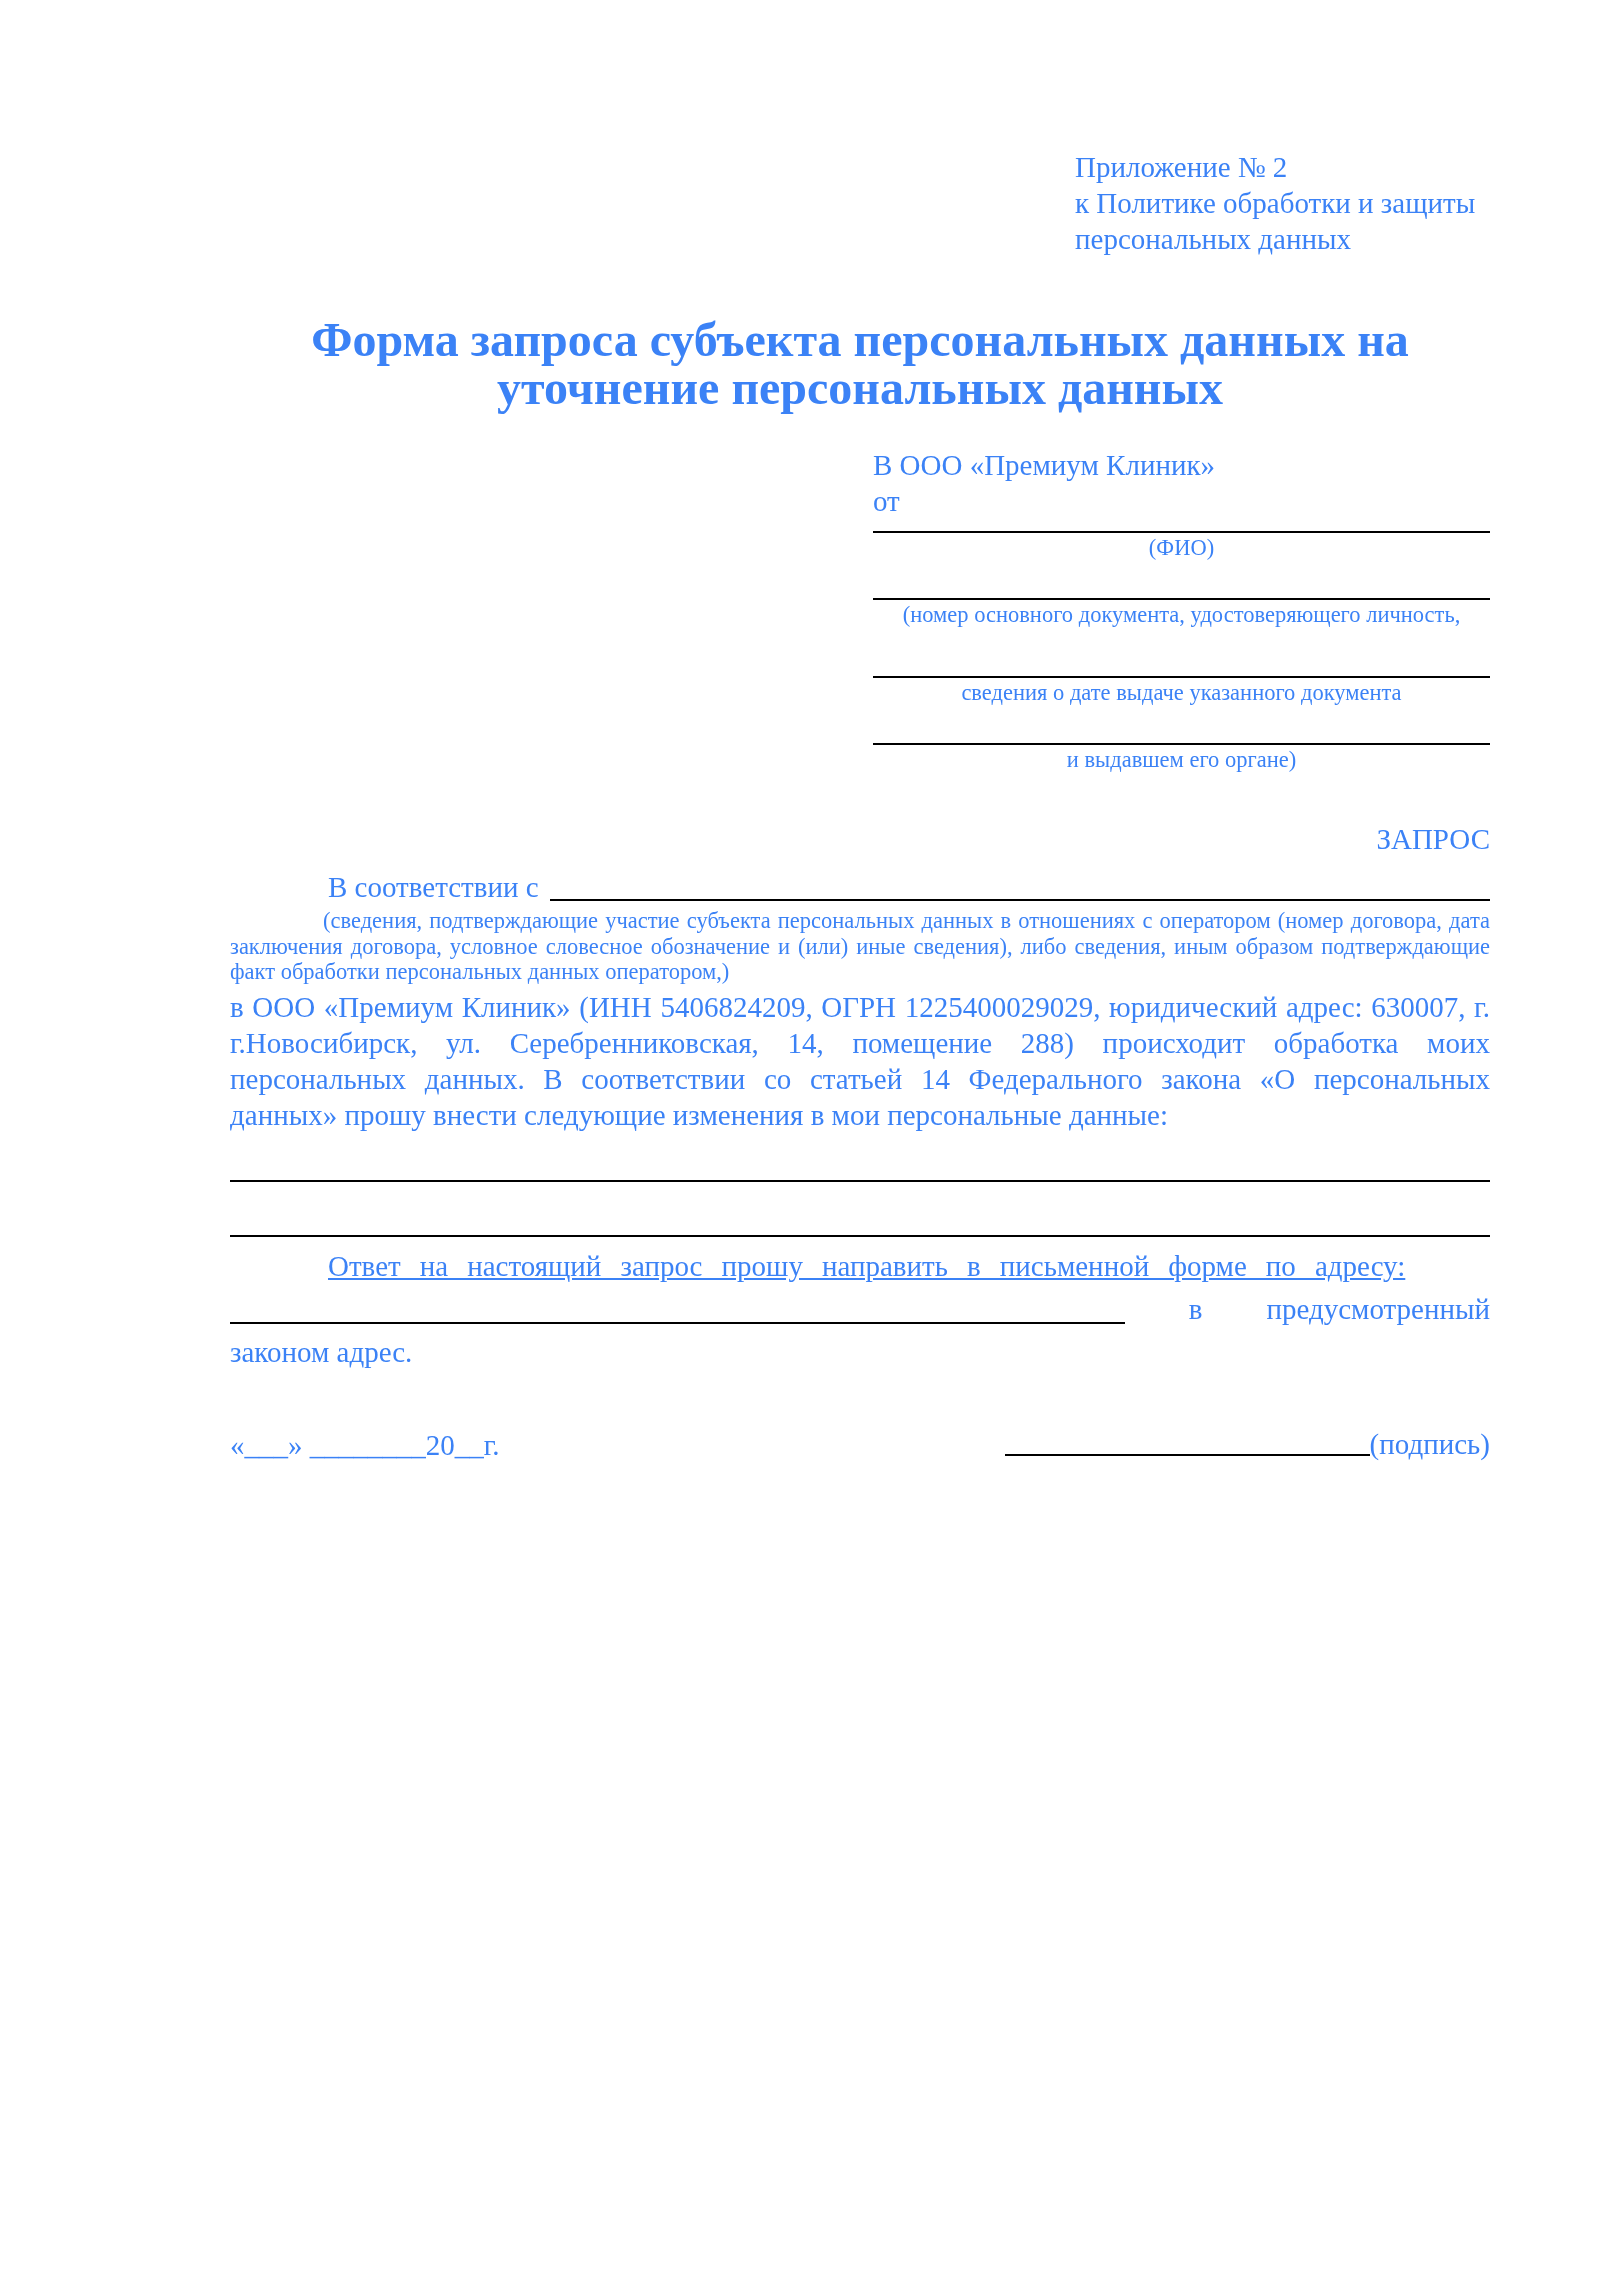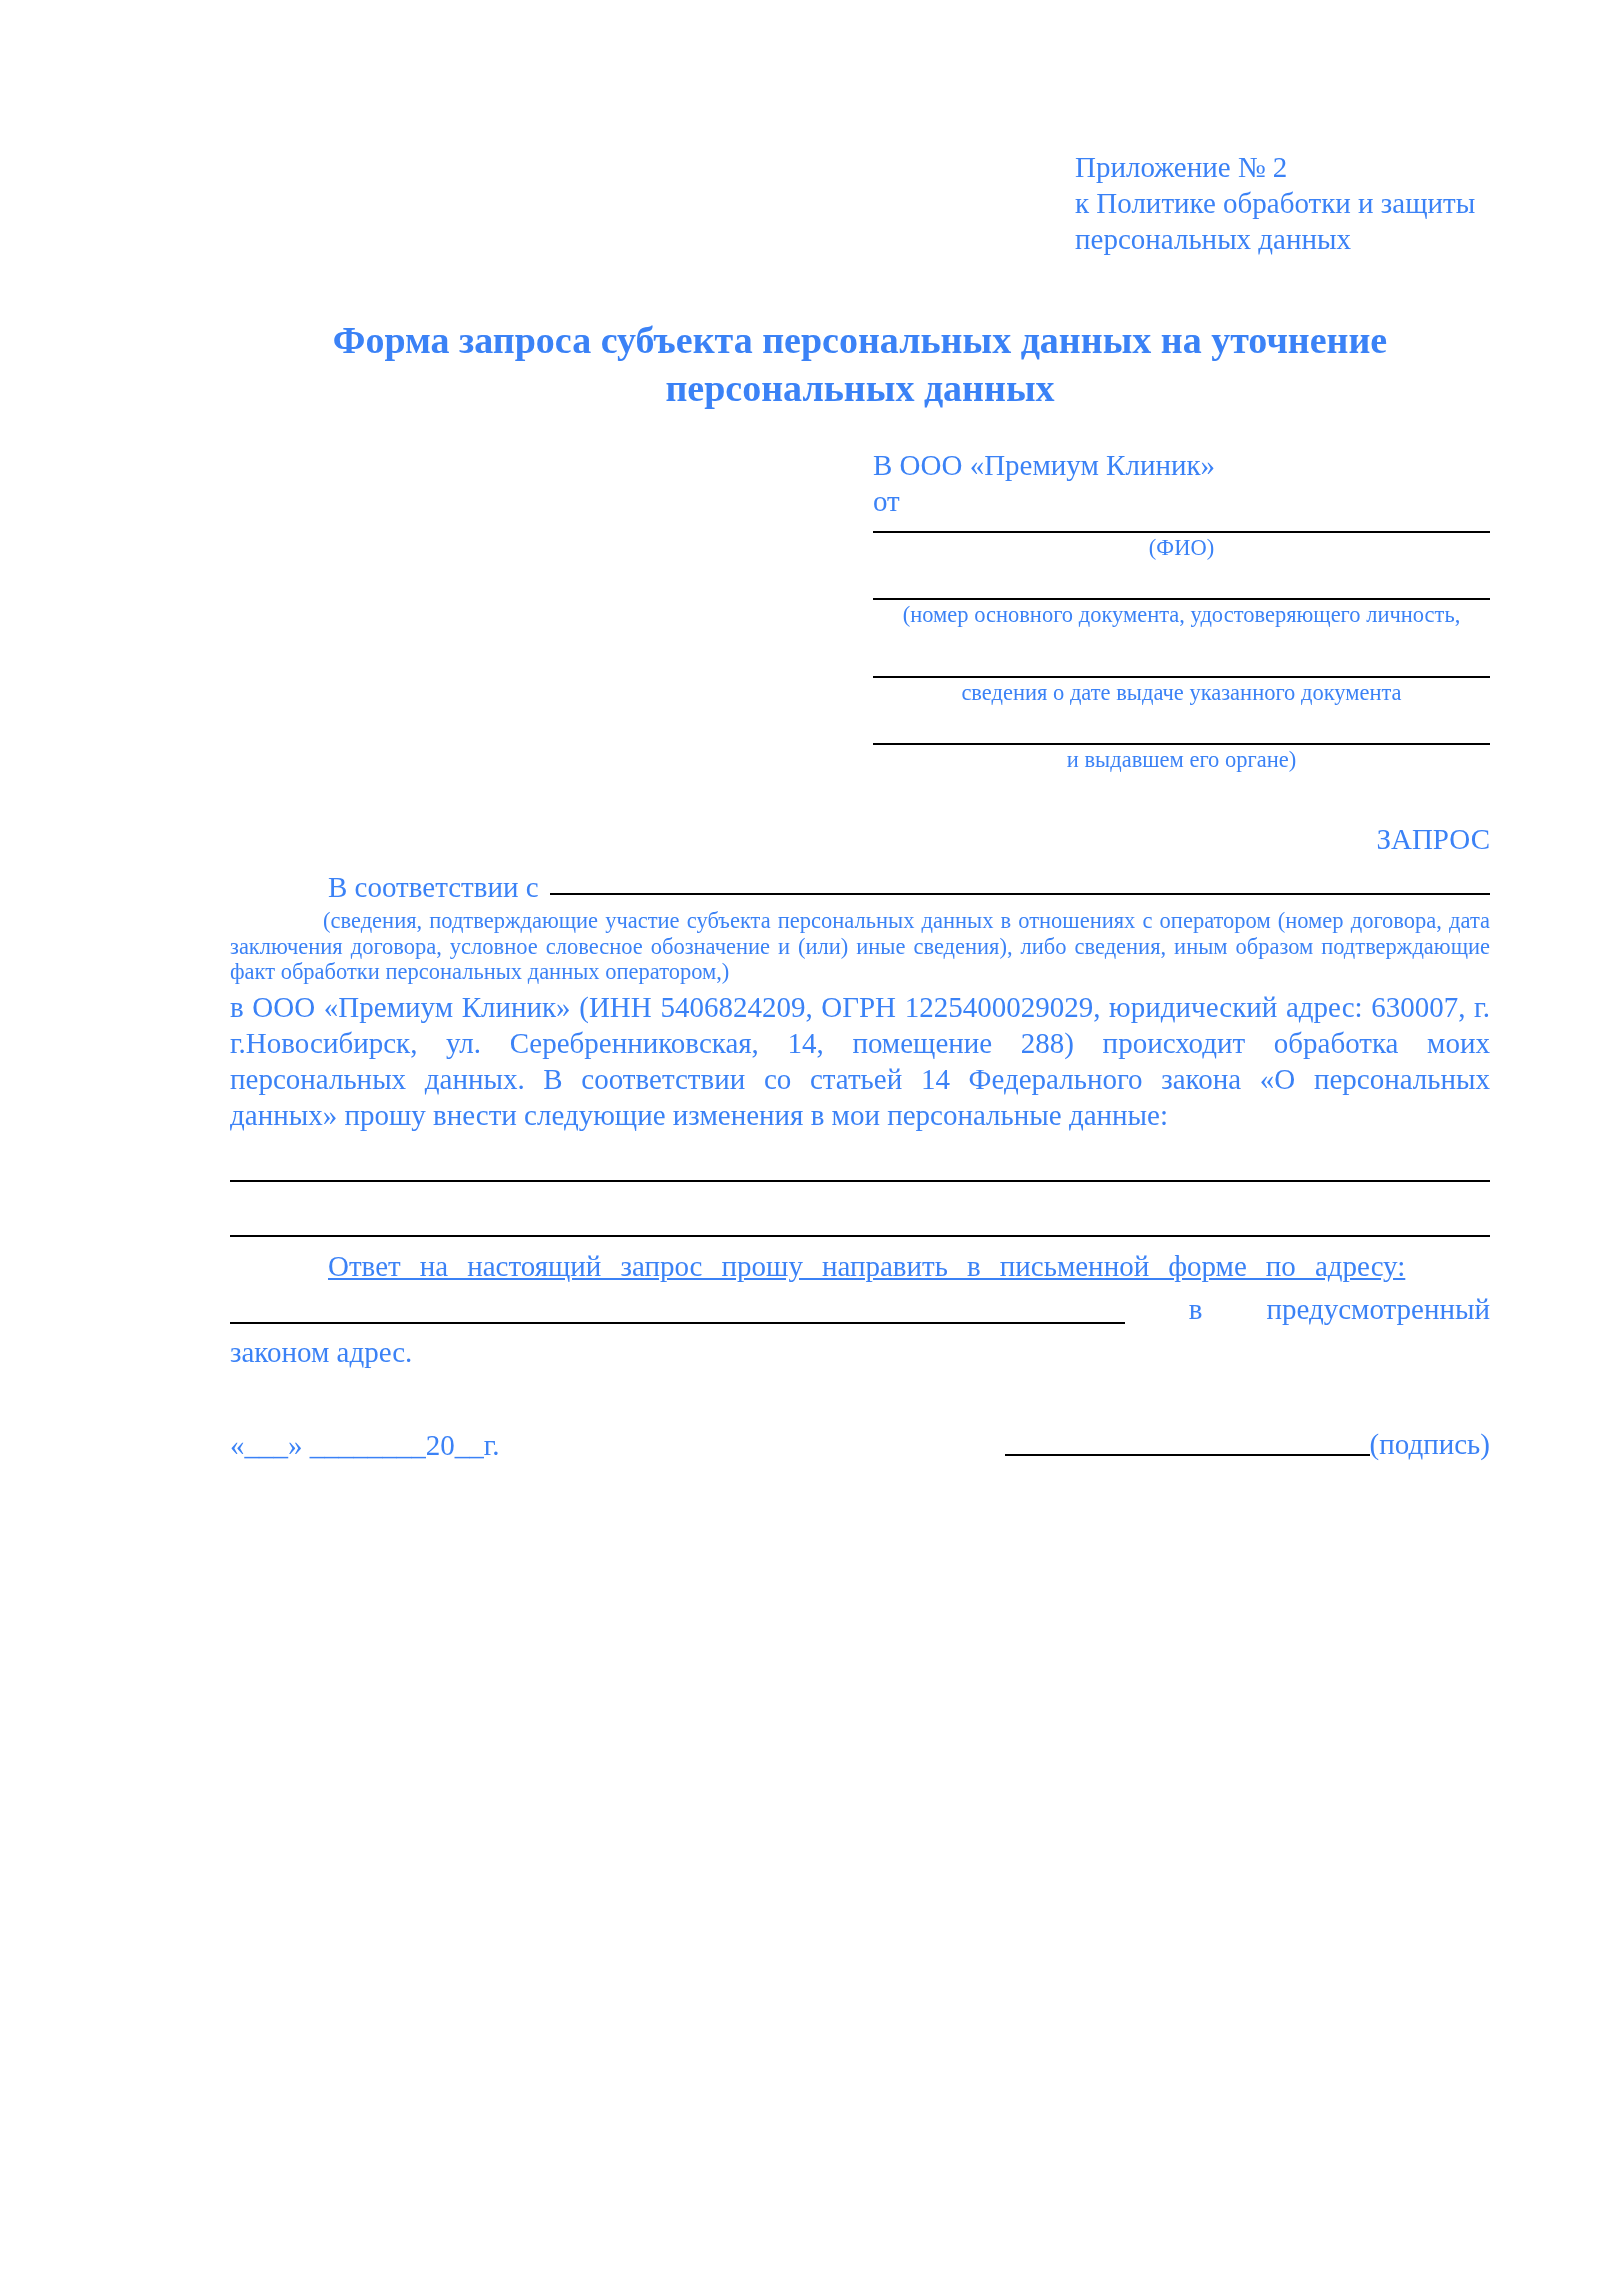--- a/index.html
+++ b/index.html
@@ -13,38 +13,38 @@
     font-size: 29px;
     line-height: 36px;
     box-sizing: border-box;
     padding: 149px 131px 0 230px;
     overflow: hidden;
   }
   .header-block { margin-left: 845px; }
   .header-line { white-space: nowrap; }
   .doc-title {
     font-weight: bold;
-    font-size: 38px;
+    font-size: 48px;
     line-height: 48px;
     text-align: center;
     max-width: 1137px;
     margin: 59px auto 0 auto;
   }
   .addressee { margin-left: 643px; margin-top: 35px; width: 617px; }
   .field-blank-first { height: 11.8px; border-bottom: 2.9px solid #000000; }
   .field-blank { height: 37px; border-bottom: 2.9px solid #000000; }
   .field-blank-tall { height: 47px; border-bottom: 2.9px solid #000000; }
   .field-label {
     font-size: 22.5px;
     line-height: 26.5px;
     text-align: center;
     padding-top: 2px;
   }
   .zapros-heading { text-align: right; margin-top: 47px; }
-  .intro-row { display: flex; align-items: center; margin-top: 11.8px; padding-left: 98px; }
+  .intro-row { display: flex; align-items: flex-end; margin-top: 11.8px; padding-left: 98px; }
   .intro-text { white-space: nowrap; padding-right: 11.8px; }
   .intro-blank { flex: 1 1 auto; border-bottom: 2.9px solid #000000; margin-bottom: 3.9px; height: 19.6px; }
   .note {
     font-size: 22.5px;
     line-height: 25.5px;
     text-align: justify;
     text-indent: 93px;
     margin-top: 3.9px;
   }
   .body-par { text-align: justify; margin-top: 3.9px; }

